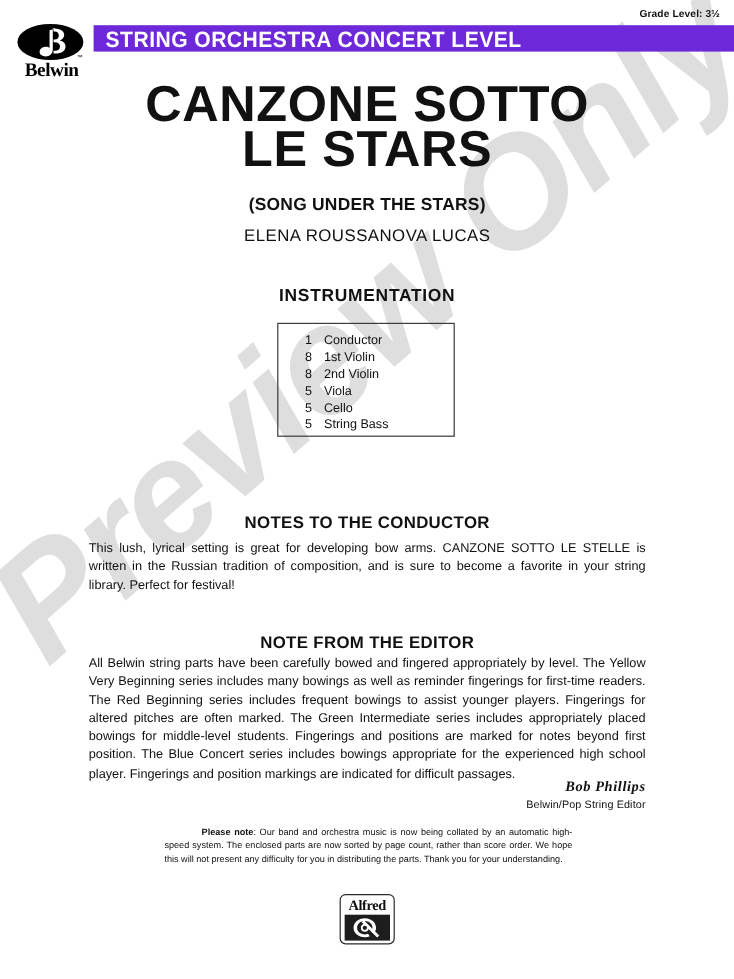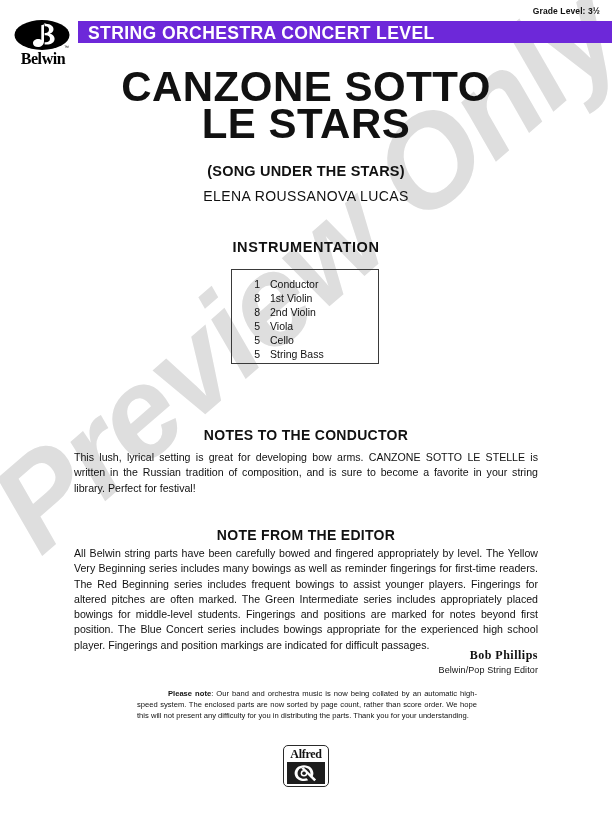--- a/index.html
+++ b/index.html
@@ -226,20 +226,21 @@
 
   
   .signature {
     position: absolute;
     right: 74px;
     top: 648px;
     text-align: right;
   }
   .sig-name {
     font-family: "Liberation Serif", serif;
+    font-style: italic;
     font-weight: bold;
     font-size: 12px;
     letter-spacing: 0.5px;
     color: #111;
   }
   .sig-title {
     font-size: 9px;
     color: #111;
     margin-top: 2px;
     letter-spacing: 0.1px;

